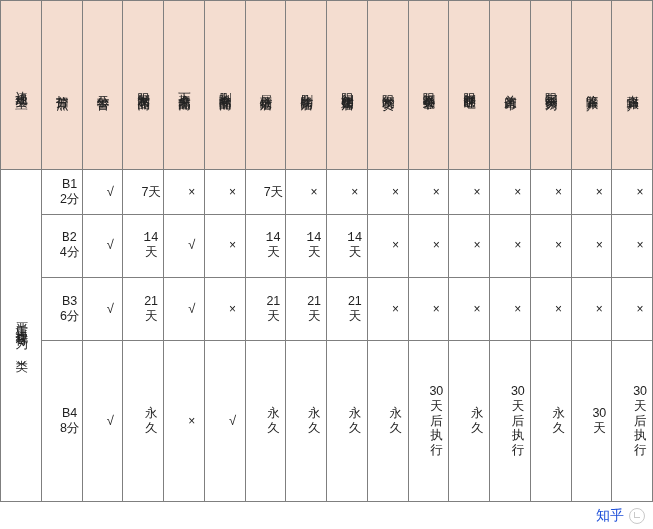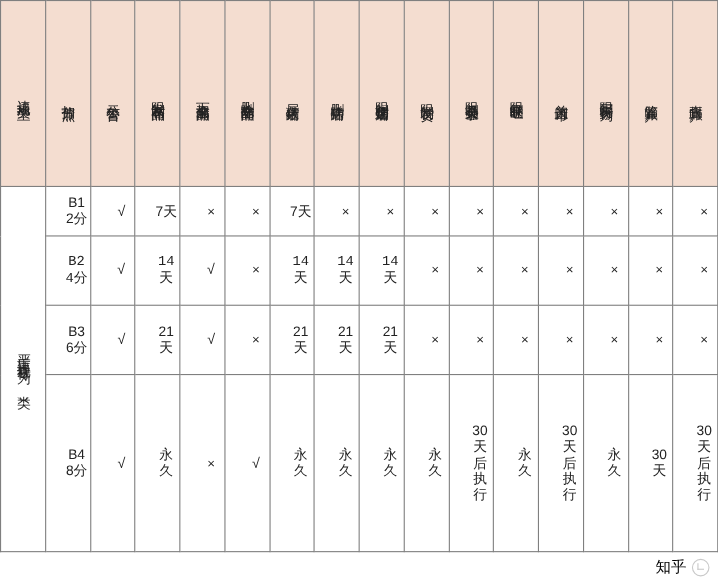--- a/index.html
+++ b/index.html
@@ -82,21 +82,21 @@
     bottom: 4px;
     display: flex;
     align-items: center;
     gap: 5px;
     color: #b9b9b9;
     font-size: 13px;
     letter-spacing: 0.5px;
   }
   .wm-logo {
     font-size: 14px;
-    color: #000000;
+    color: #1d4ed8;
     letter-spacing: 0;
   }
   .wm-circle {
     width: 14px;
     height: 14px;
     border-radius: 50%;
     border: 1.5px solid #c9c9c9;
     display: inline-block;
     position: relative;
   }

